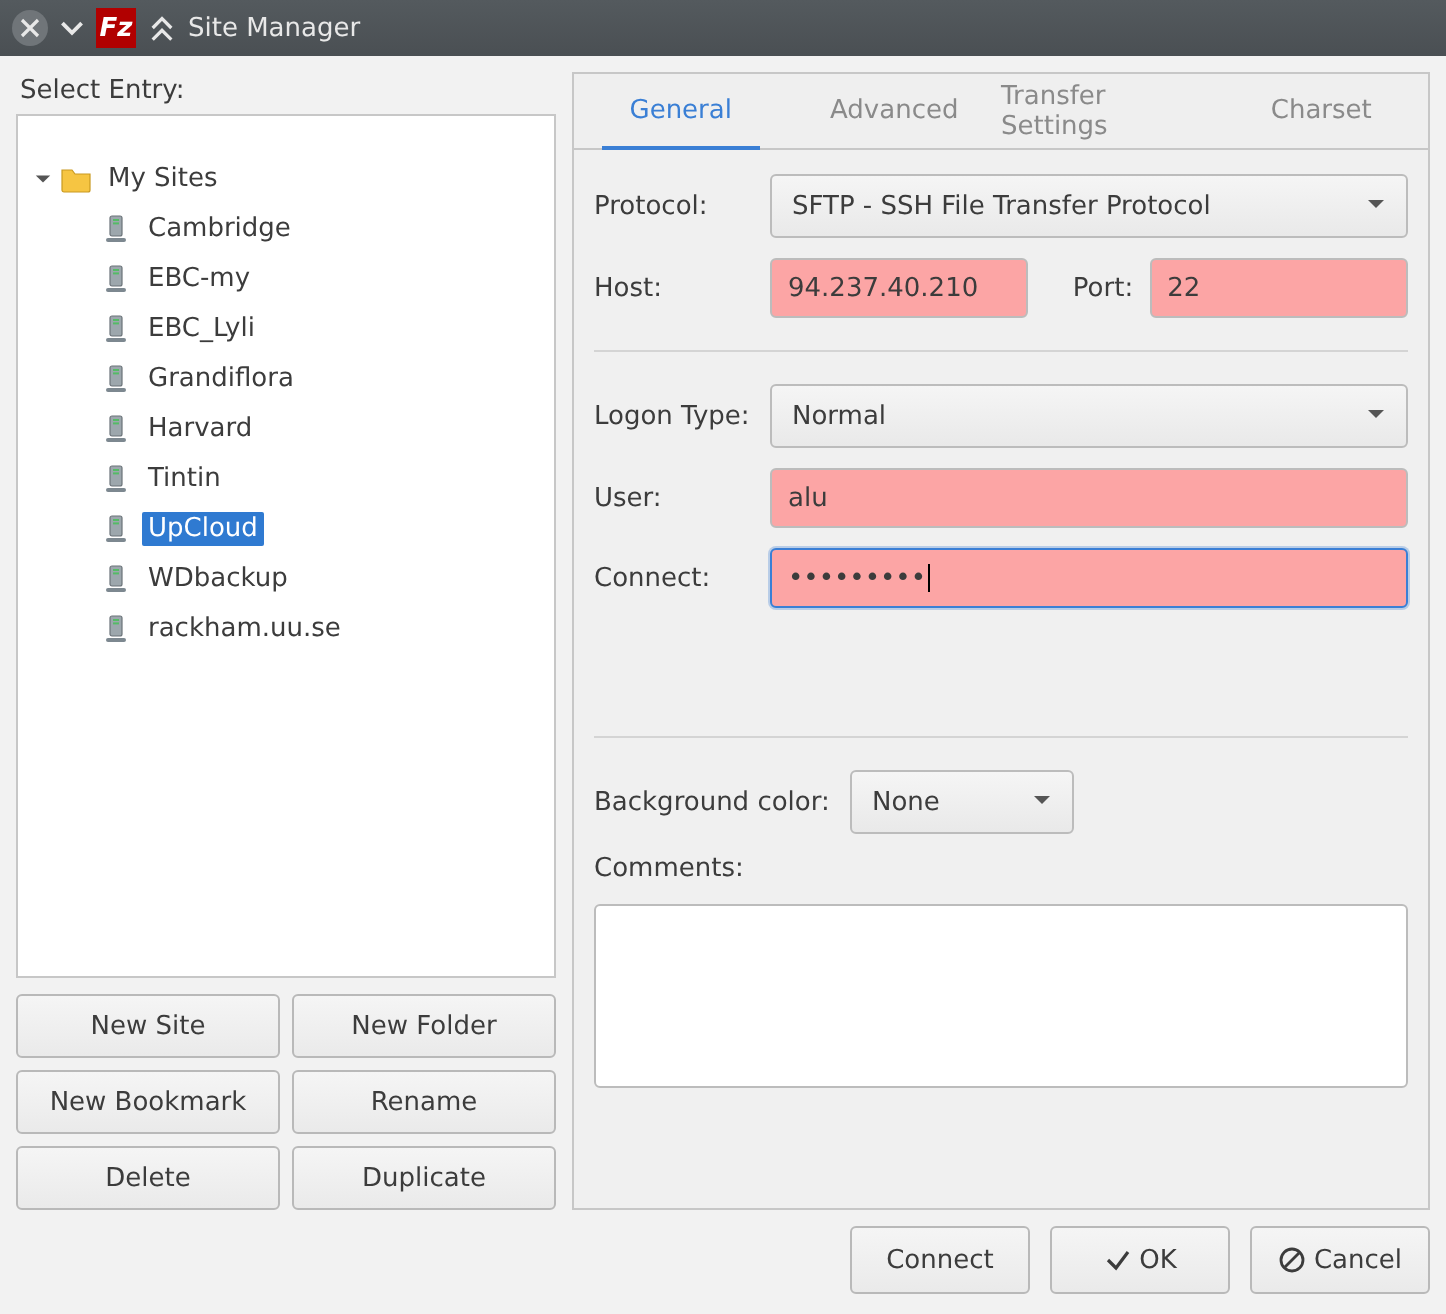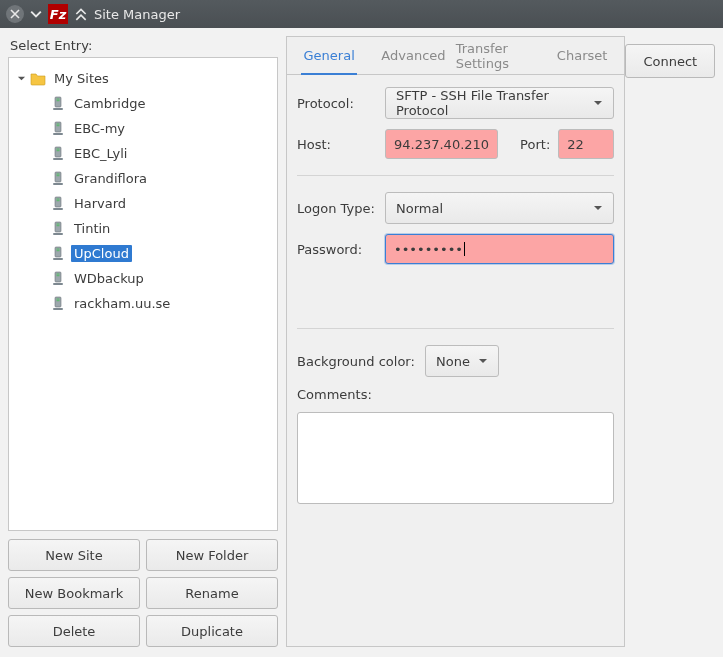--- a/index.html
+++ b/index.html
@@ -4,25 +4,25 @@
 <style>
   * { box-sizing: border-box; }
   html, body { margin: 0; padding: 0; font-family: "DejaVu Sans", "Liberation Sans", Arial, sans-serif; font-size: 13px; color: #3c3c3c; background: #f2f2f2; }
   .window { width: 723px; height: 657px; background: #f2f2f2; display: flex; flex-direction: column; }
   .titlebar { height: 28px; background: linear-gradient(#545a5e,#4a4f53); display: flex; align-items: center; padding: 0 6px; color: #e8e8e8; }
   .tb-btn { width: 18px; height: 18px; border-radius: 50%; background: #707579; display: flex; align-items: center; justify-content: center; margin-right: 6px; }
   .tb-btn svg { width: 10px; height: 10px; }
   .tb-fz { width: 20px; height: 20px; background: #b10000; display: flex; align-items: center; justify-content: center; margin-right: 6px; }
   .tb-fz span { color: #fff; font-weight: bold; font-size: 13px; font-style: italic; }
   .tb-title { flex: 1; text-align: left; font-size: 13px; color: #e8e8e8; padding-right: 60px; }
-  .content { flex: 1; display: flex; flex-direction: row; padding: 8px 8px 10px 8px; }
+  .content { flex: 1; display: flex; flex-direction: column; padding: 8px 8px 10px 8px; }
   .columns { flex: 1; display: flex; gap: 8px; min-height: 0; }
   .leftcol { width: 270px; display: flex; flex-direction: column; }
   .selectlabel { font-size: 13px; margin: 2px 0 4px 2px; }
-  .tree { flex: 1; background: #fff; border: 1px solid #c7c7c7; overflow: auto; padding: 8px 0; }
+  .tree { flex: 1; background: #fff; border: 1px solid #c7c7c7; overflow: auto; padding: 19px 0; }
   .tree-row { display: flex; align-items: center; height: 25px; padding-left: 4px; }
   .twisty { width: 16px; display: flex; align-items: center; justify-content: center; }
   .twisty svg { width: 9px; height: 9px; fill: #555; }
   .tree-icon { width: 18px; height: 18px; margin-right: 4px; display: flex; align-items: center; justify-content: center; }
   .tree-label { padding: 1px 3px; border-radius: 1px; }
   .tree-label.selected { background: #2f7ad1; color: #fff; }
   .leftbuttons { margin-top: 8px; display: grid; grid-template-columns: 1fr 1fr; gap: 6px; }
   .btn { background: linear-gradient(#f5f5f5,#eaeaea); border: 1px solid #b9b9b9; border-radius: 3px; height: 32px; display: flex; align-items: center; justify-content: center; font-size: 13px; color: #3c3c3c; cursor: pointer; }
   .rightcol { flex: 1; background: #f0f0f0; border: 1px solid #c7c7c7; display: flex; flex-direction: column; }
   .tabs { display: flex; height: 38px; border-bottom: 1px solid #c7c7c7; background: #efefef; }
@@ -33,21 +33,21 @@
   .row { display: flex; align-items: center; gap: 8px; }
   .rowlabel { width: 80px; }
   .dropdown { flex: 1; height: 30px; background: linear-gradient(#f5f5f5,#e9e9e9); border: 1px solid #bcbcbc; border-radius: 3px; display: flex; align-items: center; padding: 15px 10px; justify-content: space-between; cursor: pointer; }
   .dropdown .dd-text { color: #3c3c3c; }
   .dropdown .dd-arrow svg { width: 10px; height: 10px; fill: #555; }
   .textinput { flex: 1; height: 30px; background: #fca5a5; border: 1px solid #bcbcbc; border-radius: 3px; padding: 0 8px; display: flex; align-items: center; color: #3c3c3c; font-size: 13px; }
   .textinput.focused { border: 1px solid #3a7fd5; box-shadow: 0 0 0 1px rgba(58,127,213,.3); }
   .port-label { margin-left: 14px; }
   .port-input { width: 56px; }
   .hr { height: 1px; background: #d4d4d4; margin: 6px 0; }
-  .narrow-dd { width: 74px; flex: none; text-align: center; }
+  .narrow-dd { width: 112px; flex: none; text-align: center; }
   .textarea { background: #fff; border: 1px solid #bcbcbc; border-radius: 3px; height: 92px; }
   .cursor { display:inline-block; width:1px; height:14px; background:#000; vertical-align:middle; margin-left:1px; }
   .bottombar { display: flex; justify-content: flex-end; gap: 10px; margin-top: 8px; }
   .bigbtn { min-width: 90px; height: 34px; }
 </style>
 </head>
 <body>
 
 <div class="window">
 
@@ -237,23 +237,29 @@
           <div class="row">
             <div class="rowlabel">Logon Type:</div>
             <div class="dropdown">
               <span class="dd-text">Normal</span>
               <span class="dd-arrow"><svg viewBox="0 0 10 10">
                     <path d="M1 3 L5 7 L9 3"></path>
                   </svg></span>
             </div>
           </div>
 
-
-          <div class="row">
-            <div class="rowlabel">Password:</div>
+          <div class="row">
+            <div class="rowlabel">User:</div>
+            <div class="textinput">
+                <span>alu</span>
+              </div>
+          </div>
+
+          <div class="row">
+            <div class="rowlabel">Connect:</div>
             <div class="textinput focused">
                 <span>•••••••••</span>
                 <span class="cursor"></span>
               </div>
           </div>
 
           <div style="height:38px;"></div>
           <div class="hr"></div>
 
           <div class="row">

